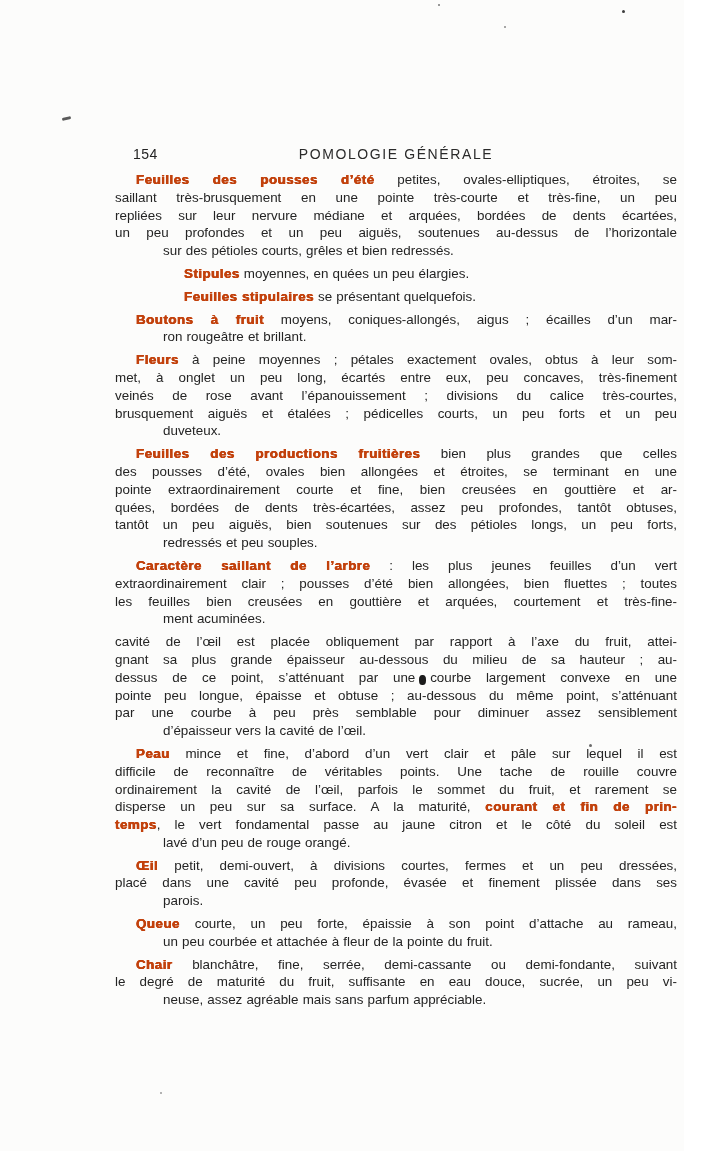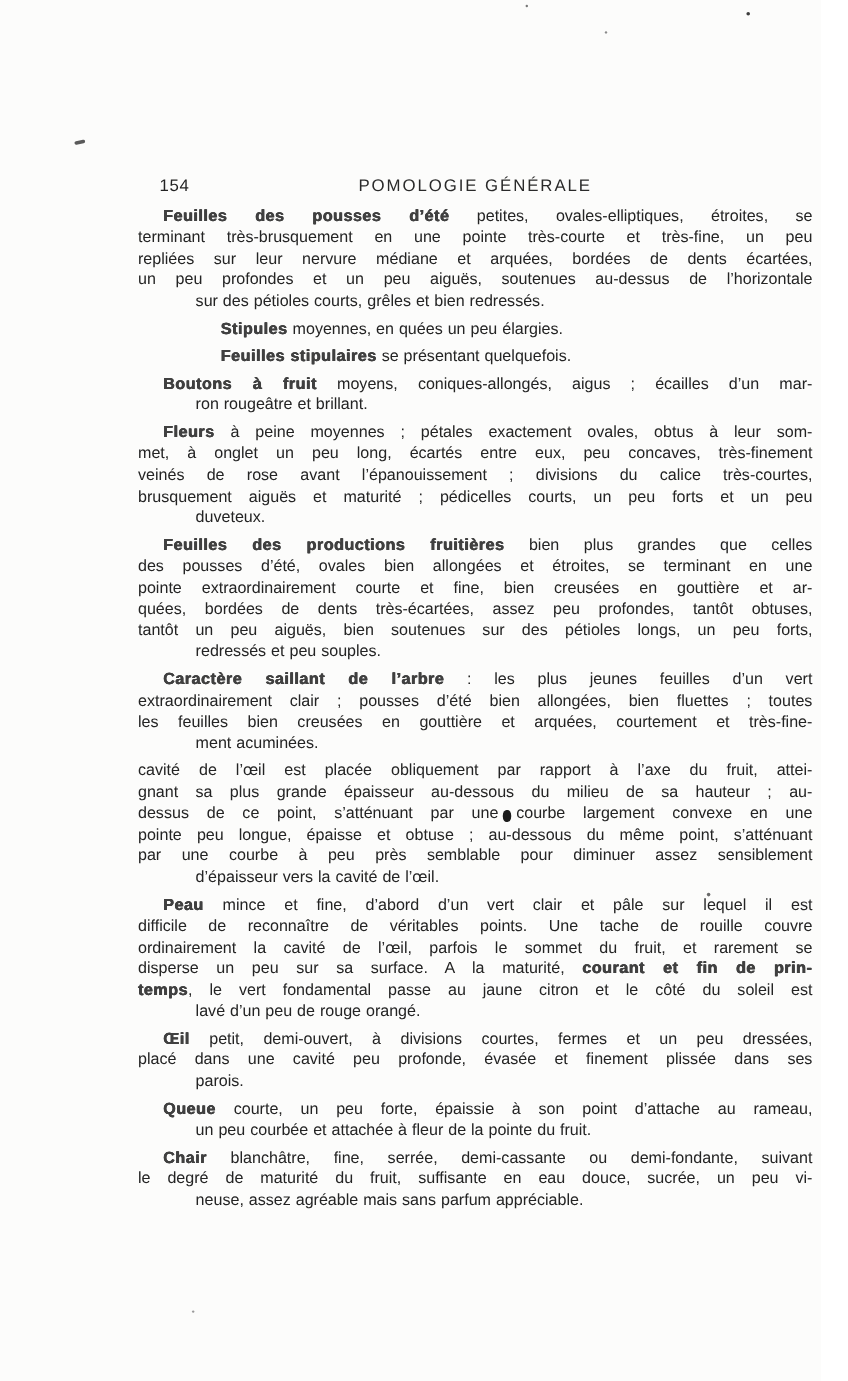--- a/index.html
+++ b/index.html
@@ -56,21 +56,21 @@
     text-align: justify;
     text-align-last: justify;
     word-spacing: 0.4px;
     color: #242424;
   }
   .line.first { padding-left: 21px; }
   .line.last { text-align-last: left; margin-left: 48px; }
   .line b {
     font-weight: bold;
     letter-spacing: 0.45px;
-    color: #404040;
+    color: #c2410c;
     text-shadow: 0.35px 0 currentColor, -0.25px 0 currentColor;
   }
   
   .speck {
     position: absolute;
     background: #555;
     border-radius: 50%;
   }
   .speck.s1 { left: 622px; top: 10px;  width: 3px; height: 3px; background:#3d3d3d; }
   .speck.s2 { left: 438px; top: 4px;   width: 2px; height: 2px; background:#777; }
@@ -99,40 +99,40 @@
 
   <div class="content">
     <div class="running-header">
       <span class="page-number">154</span>
       <span class="header-title">POMOLOGIE GÉNÉRALE</span>
     </div>
     <div class="page-body">
 
     <div class="para">
           <div class="line first"><b>Feuilles des pousses d’été</b><span> petites, ovales-elliptiques, étroites, se</span></div>
-          <div class="line"><span>terminant très-brusquement en une pointe très-courte et très-fine, un peu</span></div>
+          <div class="line"><span>saillant très-brusquement en une pointe très-courte et très-fine, un peu</span></div>
           <div class="line"><span>repliées sur leur nervure médiane et arquées, bordées de dents écartées,</span></div>
           <div class="line"><span>un peu profondes et un peu aiguës, soutenues au-dessus de l’horizontale</span></div>
           <div class="line last"><span>sur des pétioles courts, grêles et bien redressés.</span></div>
         </div>
         <div class="para">
           <div class="line first last"><b>Stipules</b><span> moyennes, en quées un peu élargies.</span></div>
         </div>
         <div class="para">
           <div class="line first last"><b>Feuilles stipulaires</b><span> se présentant quelquefois.</span></div>
         </div>
         <div class="para">
           <div class="line first"><b>Boutons à fruit</b><span> moyens, coniques-allongés, aigus ; écailles d’un mar-</span></div>
           <div class="line last"><span>ron rougeâtre et brillant.</span></div>
         </div>
         <div class="para">
           <div class="line first"><b>Fleurs</b><span> à peine moyennes ; pétales exactement ovales, obtus à leur som-</span></div>
           <div class="line"><span>met, à onglet un peu long, écartés entre eux, peu concaves, très-finement</span></div>
           <div class="line"><span>veinés de rose avant l’épanouissement ; divisions du calice très-courtes,</span></div>
-          <div class="line"><span>brusquement aiguës et maturité ; pédicelles courts, un peu forts et un peu</span></div>
+          <div class="line"><span>brusquement aiguës et étalées ; pédicelles courts, un peu forts et un peu</span></div>
           <div class="line last"><span>duveteux.</span></div>
         </div>
         <div class="para">
           <div class="line first"><b>Feuilles des productions fruitières</b><span> bien plus grandes que celles</span></div>
           <div class="line"><span>des pousses d’été, ovales bien allongées et étroites, se terminant en une</span></div>
           <div class="line"><span>pointe extraordinairement courte et fine, bien creusées en gouttière et ar-</span></div>
           <div class="line"><span>quées, bordées de dents très-écartées, assez peu profondes, tantôt obtuses,</span></div>
           <div class="line"><span>tantôt un peu aiguës, bien soutenues sur des pétioles longs, un peu forts,</span></div>
           <div class="line last"><span>redressés et peu souples.</span></div>
         </div>

